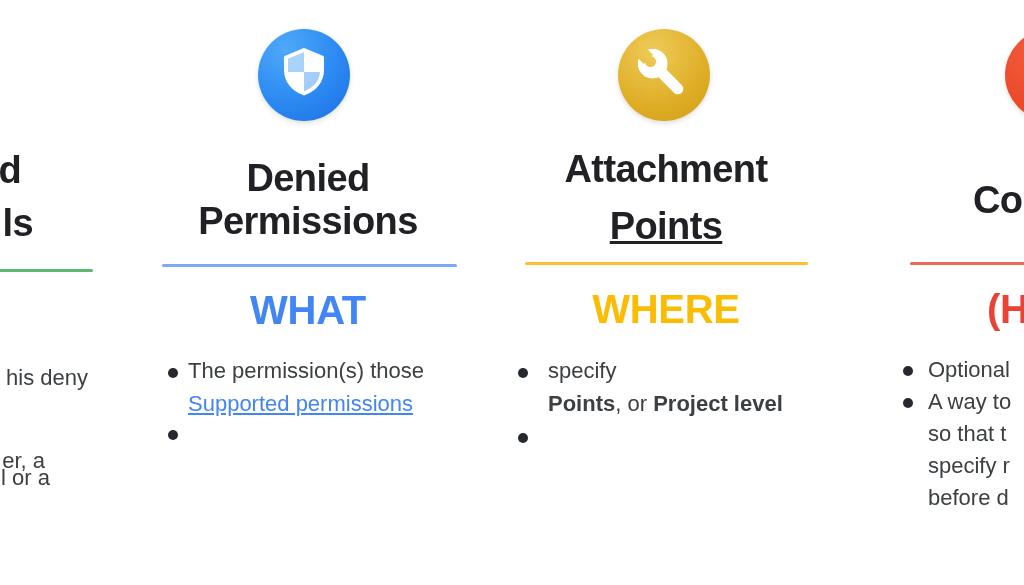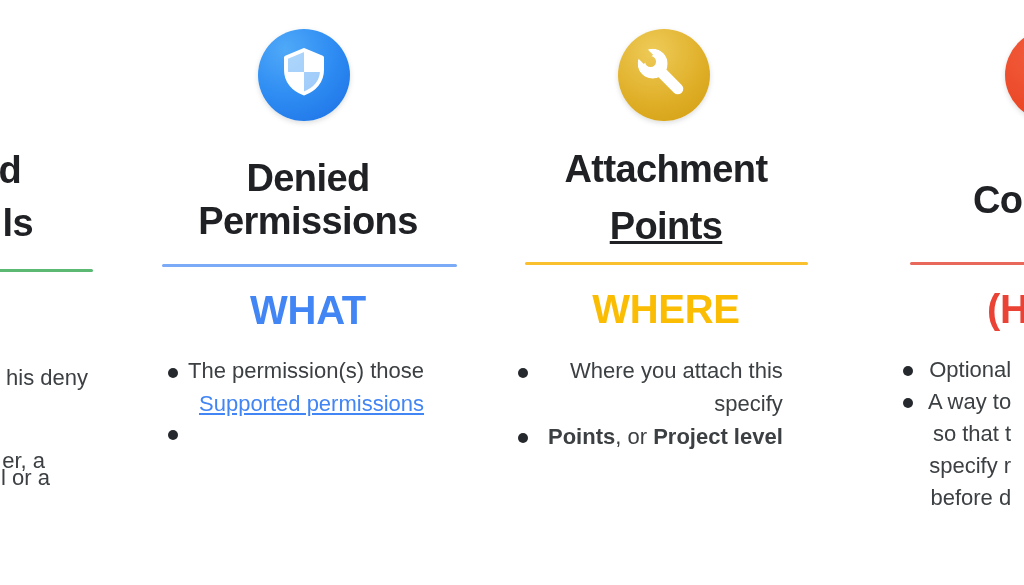--- a/index.html
+++ b/index.html
@@ -18,27 +18,27 @@
   .title-line{
     position:absolute;font-size:38px;line-height:40px;font-weight:600;
     letter-spacing:-0.6px;color:#202124;white-space:nowrap;
   }
   .title-center{text-align:center;}
   .underline{position:absolute;height:3px;border-radius:2px;}
   .subtitle{
     position:absolute;font-size:40px;line-height:40px;font-weight:700;
     letter-spacing:-0.3px;white-space:nowrap;text-align:center;
   }
-  .bullets{position:absolute;font-size:22px;line-height:33px;color:#3c4043;white-space:nowrap;text-align:right;}
+  .bullets{position:absolute;font-size:22px;line-height:33px;color:#3c4043;white-space:nowrap;}
   .bullets-32{line-height:32px;}
   .dot{position:absolute;width:10px;height:10px;border-radius:50%;background:#25282c;}
   .frag{position:absolute;font-size:22px;line-height:33px;color:#3c4043;white-space:nowrap;}
   .b{font-weight:700;}
   .hl{color:#ea4335;}
-  .link{color:#4285f4;text-decoration:underline;cursor:pointer;margin-left:11px;}
+  .link{color:#4285f4;text-decoration:underline;cursor:pointer;}
 </style>
 </head>
 <body>
 
 <div id="slide">
 
   <div>
     <div class="title-line" style="right:1003px;top:150px;">d</div>
     <div class="title-line" style="right:991px;top:203px;">ls</div>
     <div class="underline" style="left:-190px;top:269px;width:283px;background:#5bb974;"></div>
@@ -92,21 +92,20 @@
         </g>
       </svg>
     </div>
     <div class="title-line title-center" style="left:486px;width:360px;top:149px;">Attachment</div>
     <div class="title-line title-center" style="left:486px;width:360px;top:206px;text-decoration:underline;">Points</div>
     <div class="underline" style="left:525px;top:262px;width:283px;background:#fbc02d;"></div>
     <div class="subtitle" style="left:486px;width:360px;top:289px;color:#fbbc04;">WHERE</div>
     <div class="dot" style="left:518px;top:368px;"></div>
     <div class="dot" style="left:518px;top:433px;"></div>
     <div class="bullets" style="left:548px;top:354px;">
-      <div><span>Where you attach this</span></div>
       <div><span>specify</span></div>
       <div><span class="b">Points</span><span>, or </span><span class="b">Project level</span></div>
     </div>
   </div>
 
   <div>
     <div class="icon-circle circle-red" style="left:1005px;"></div>
     <div class="title-line" style="left:973px;top:180px;">Con</div>
     <div class="underline" style="left:910px;top:262px;width:283px;background:#e8685c;"></div>
     <div class="subtitle" style="left:987px;top:289px;text-align:left;color:#ea4335;">(H</div>

